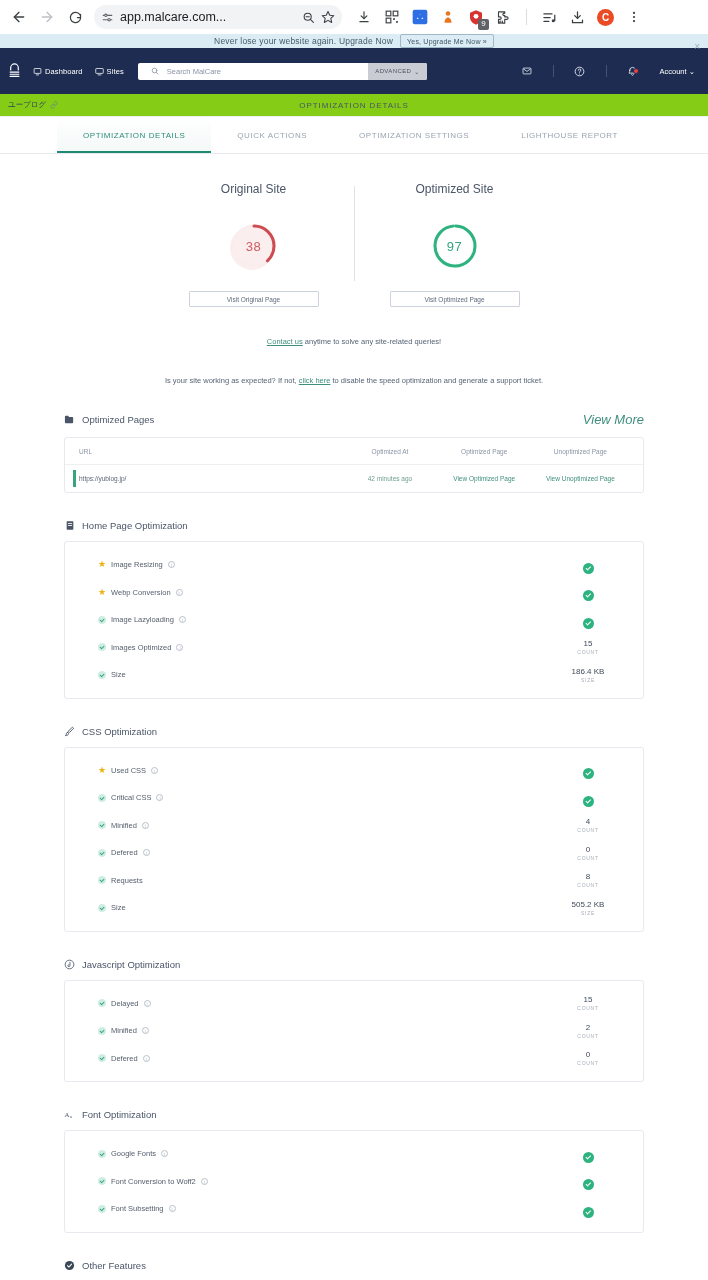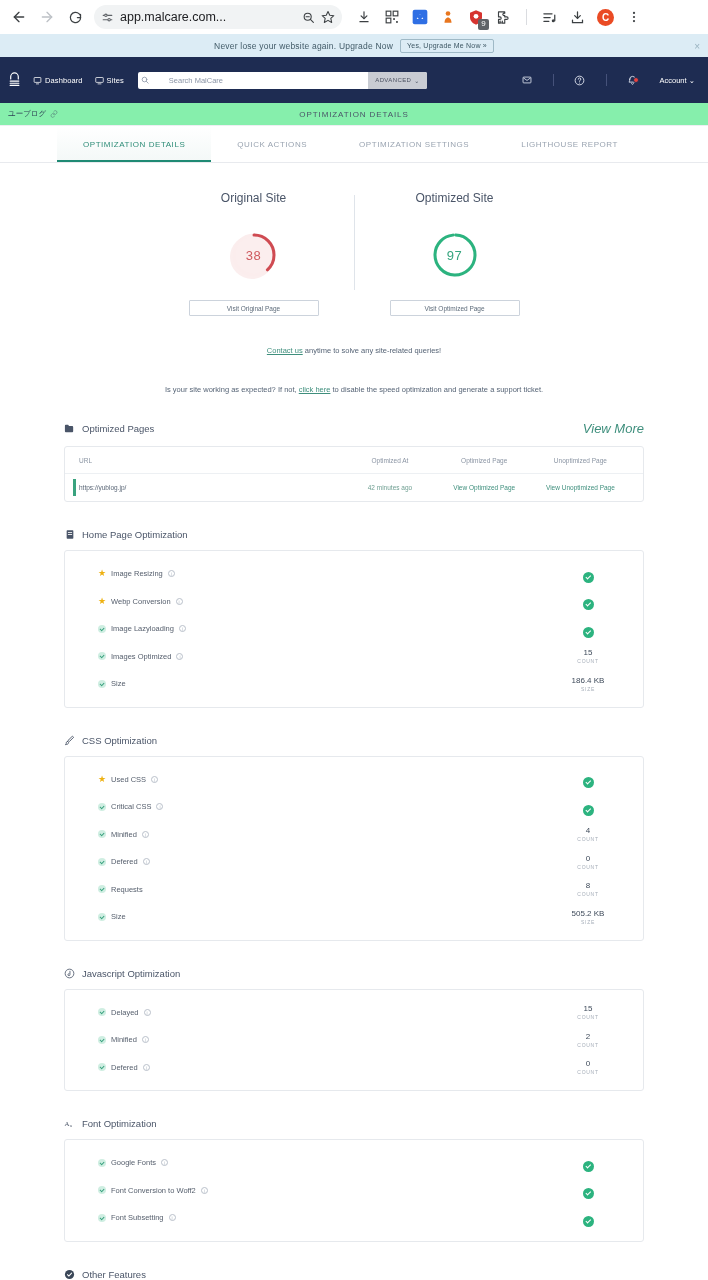--- a/index.html
+++ b/index.html
@@ -53,21 +53,21 @@
   }
   .avatar-c {
     width: 17px; height: 17px; border-radius: 50%;
     background: #ea4b24; color: #fff;
     font-size: 10px; line-height: 17px; text-align: center;
     font-weight: bold;
   }
 
   
   .upgrade-bar {
-    height: 23px; width: 708px;
+    height: 14px; width: 708px;
     background: #dcecf5;
     display: flex; align-items: center; justify-content: center;
     position: relative;
   }
   .upgrade-text { font-size: 8.5px; color: #425b68; letter-spacing: .2px; }
   .upgrade-btn {
     margin-left: 7px;
     border: 1px solid #9fb9c6;
     background: #dcecf5;
     font-size: 7px; color: #3c5663;
@@ -96,22 +96,22 @@
     margin-right: 12px; letter-spacing: .1px;
   }
   .search-wrap {
     display: flex; align-items: center;
     background: #ffffff; border-radius: 2px;
     height: 17px; width: 289px;
     margin-left: 2px;
     overflow: hidden;
   }
   .search-input-box {
-    flex: 1; display: flex; align-items: center; gap: 20px;
-    padding-left: 3px;
+    flex: 1; display: flex; align-items: center; gap: 8px;
+    padding-left: 13px;
   }
   .search-ph { font-size: 7.5px; color: #8a94a6; }
   .adv-btn {
     background: #c9ccd3; color: #4a5060;
     font-size: 6px; letter-spacing: .4px;
     height: 17px; display: flex; align-items: center;
     padding: 0 7px; gap: 3px;
   }
   .nav-right {
     margin-left: auto; display: flex; align-items: center; gap: 15px;
@@ -122,21 +122,21 @@
   .bell-dot {
     position: absolute; top: 2px; right: 5px;
     width: 6px; height: 6px; border-radius: 50%;
     background: #e8433f; border: 1px solid #1e2c52;
   }
   .account-label { font-size: 7.5px; color: #fff; margin-left: 1px; padding-right: 6px; }
 
   
   .crumb-row {
     height: 23px; width: 708px;
-    background: #86efac;
+    background: #84cc16;
     border-bottom: 1px solid #edeff2;
     display: flex; align-items: center;
     position: relative;
   }
   .crumb-left {
     display: flex; align-items: center; gap: 4px;
     padding-left: 8px;
     font-size: 7.5px; color: #2f4356;
   }
   .crumb-title {

